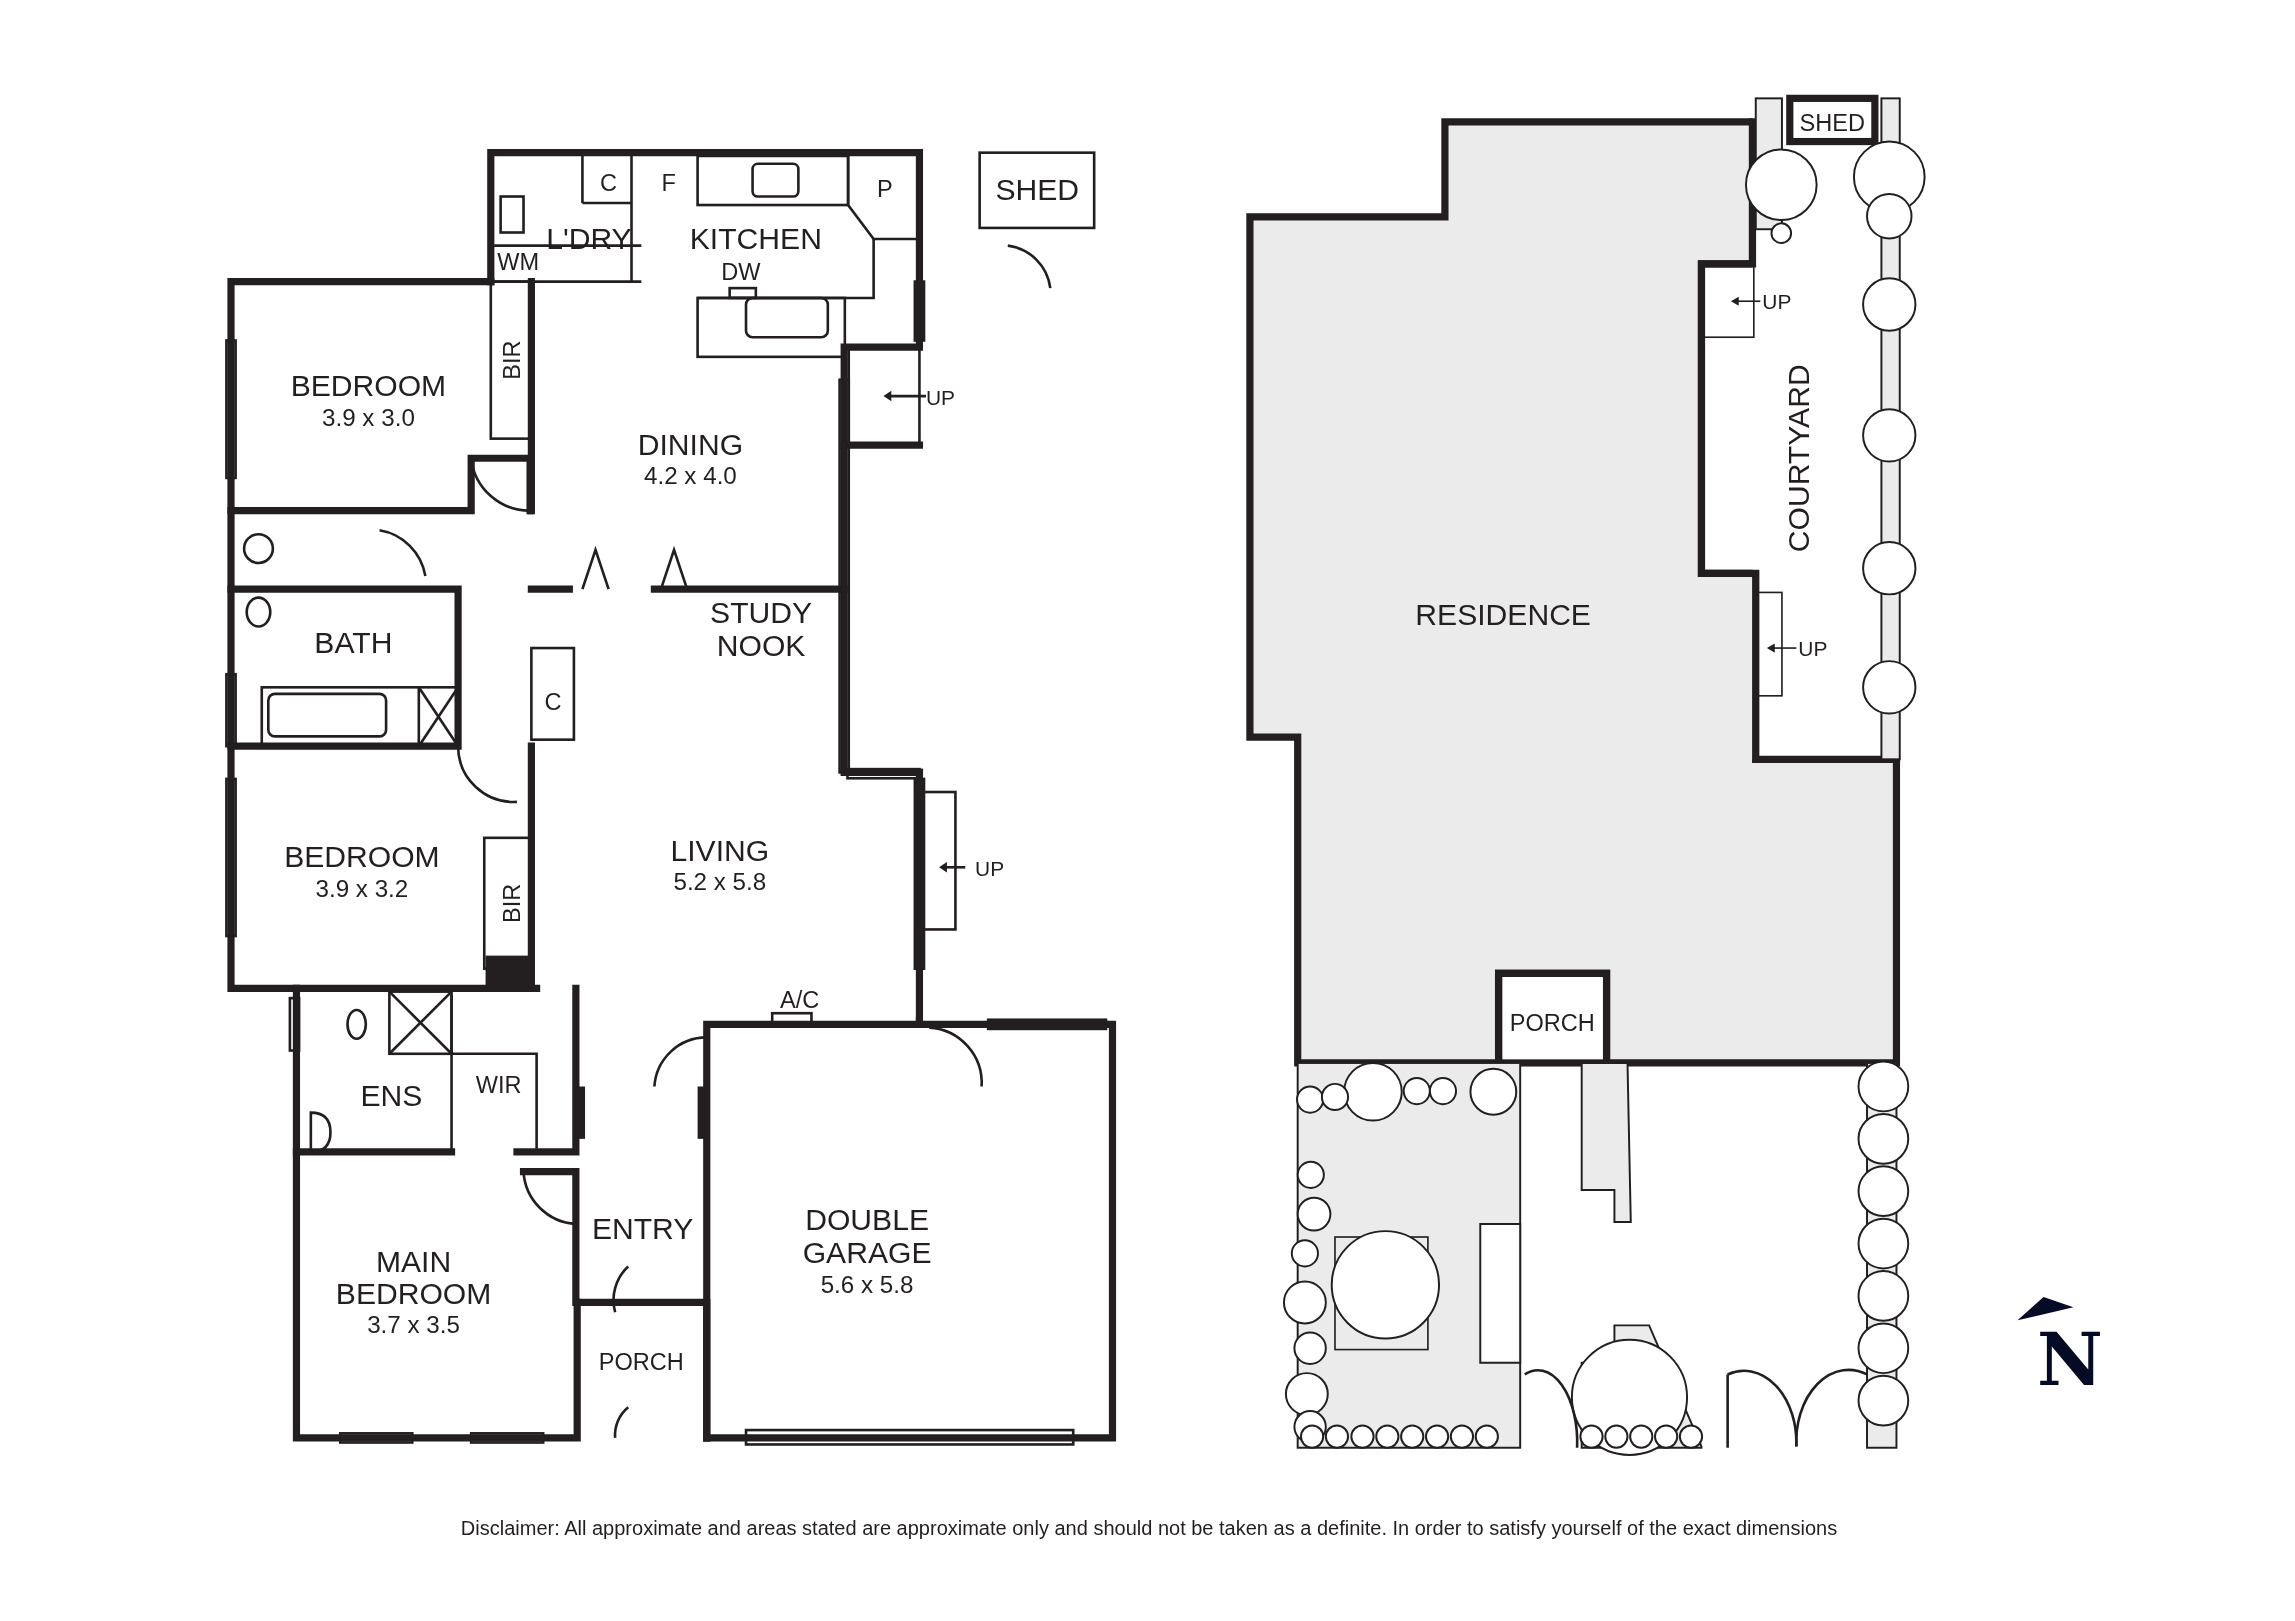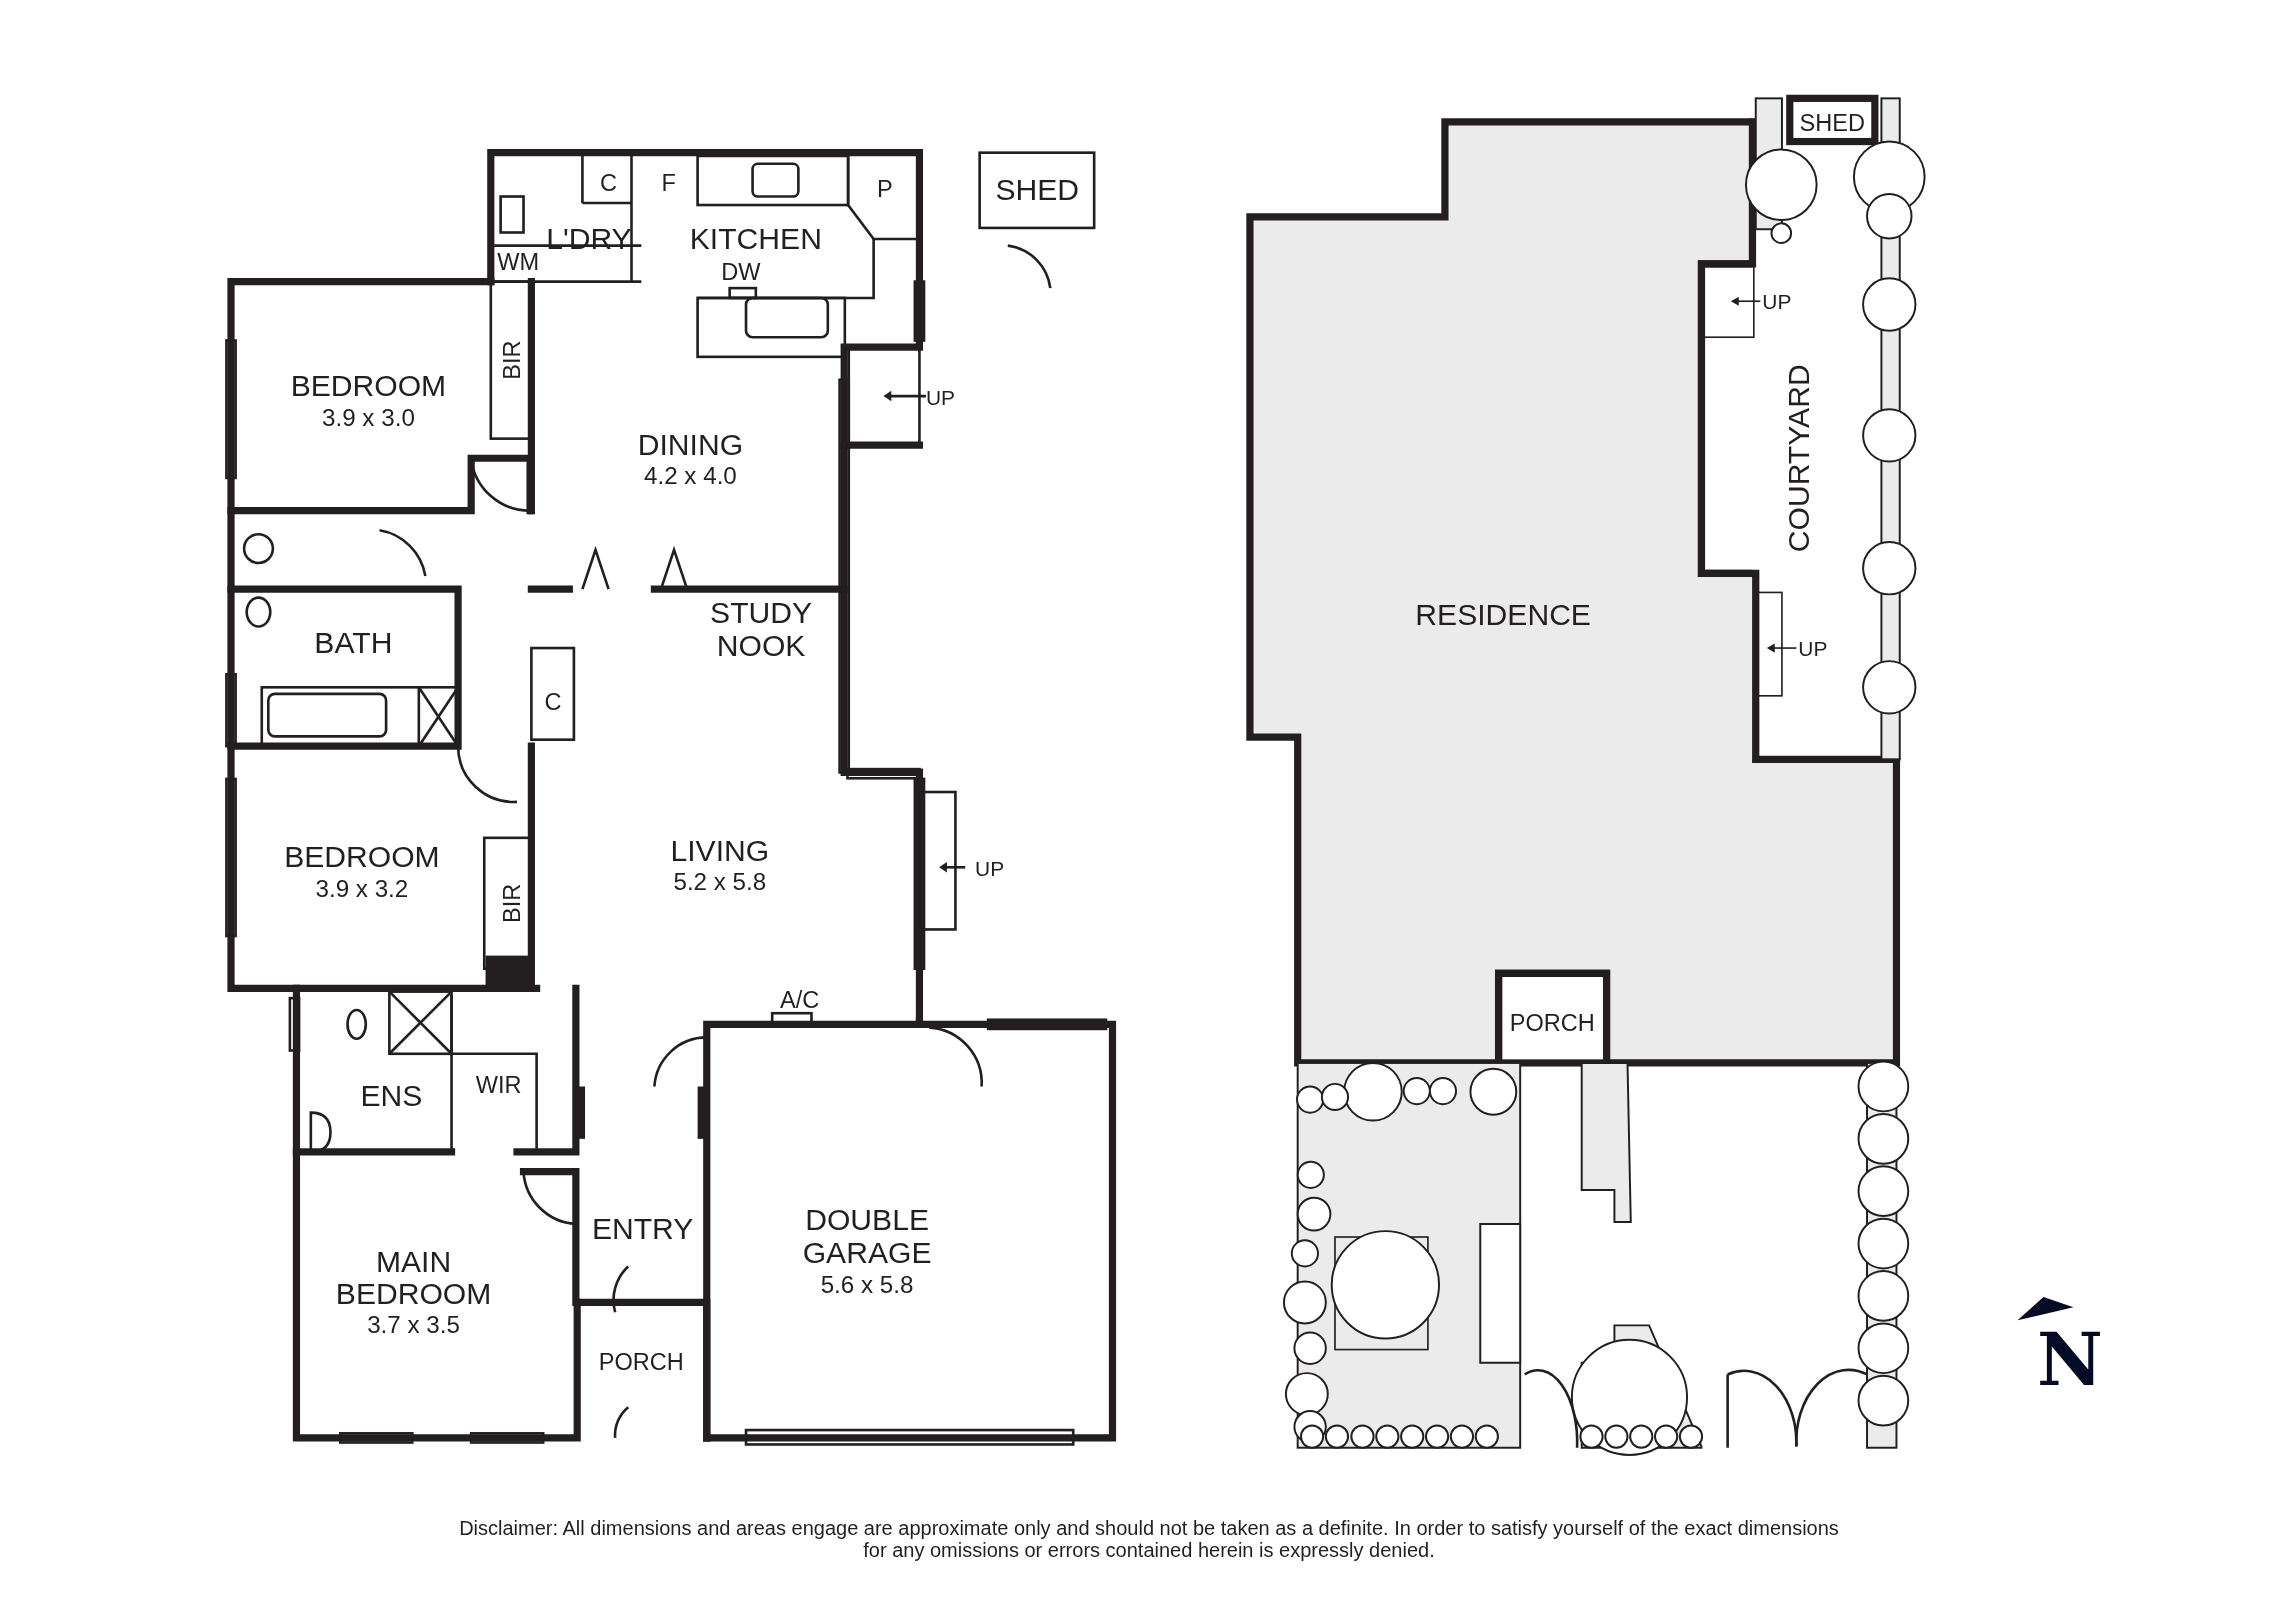--- a/index.html
+++ b/index.html
@@ -269,16 +269,15 @@
 </svg>
 
 <div class="north">
   <svg width="98" height="39" style="position:absolute;left:0;top:0;" viewBox="0 0 150 60">
     <polygon points="2,42 42,6 88,22" fill="#050a25"></polygon>
   </svg>
   <div class="north-letter">N</div>
 </div>
 
 <div class="disc">
-  <div>Disclaimer: All dimensions and areas engage are approximate only and should not be taken as a definite. In order to satisfy yourself of the exact dimensions</div>
-  <div>for any omissions or errors contained herein is expressly denied.</div>
+  <div>Disclaimer: All approximate and areas stated are approximate only and should not be taken as a definite. In order to satisfy yourself of the exact dimensions</div>
 </div>
 
 
 </body></html>

